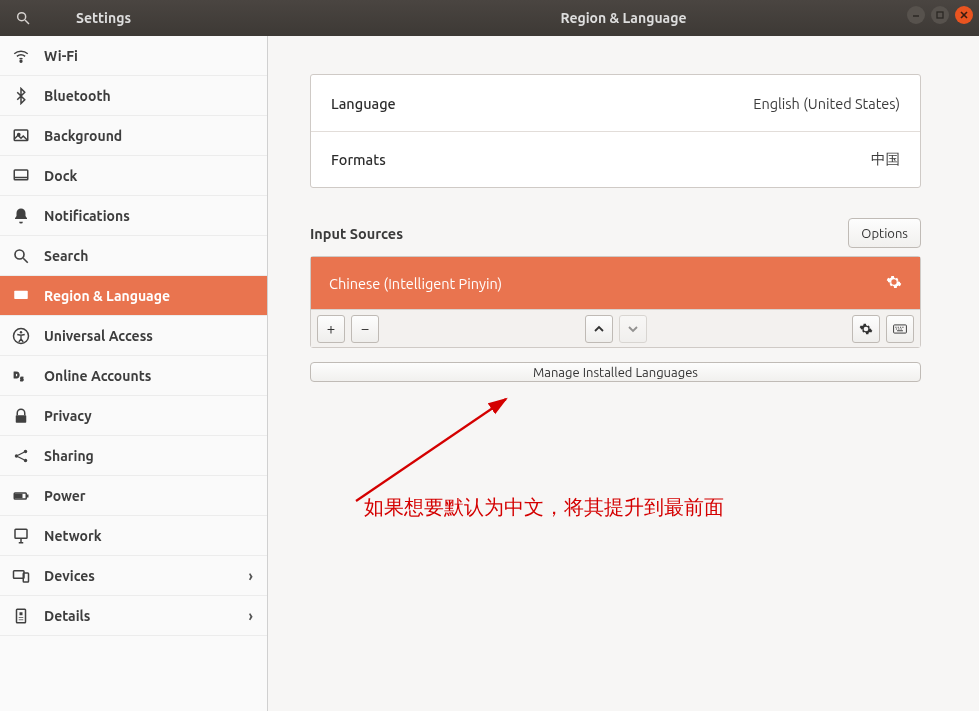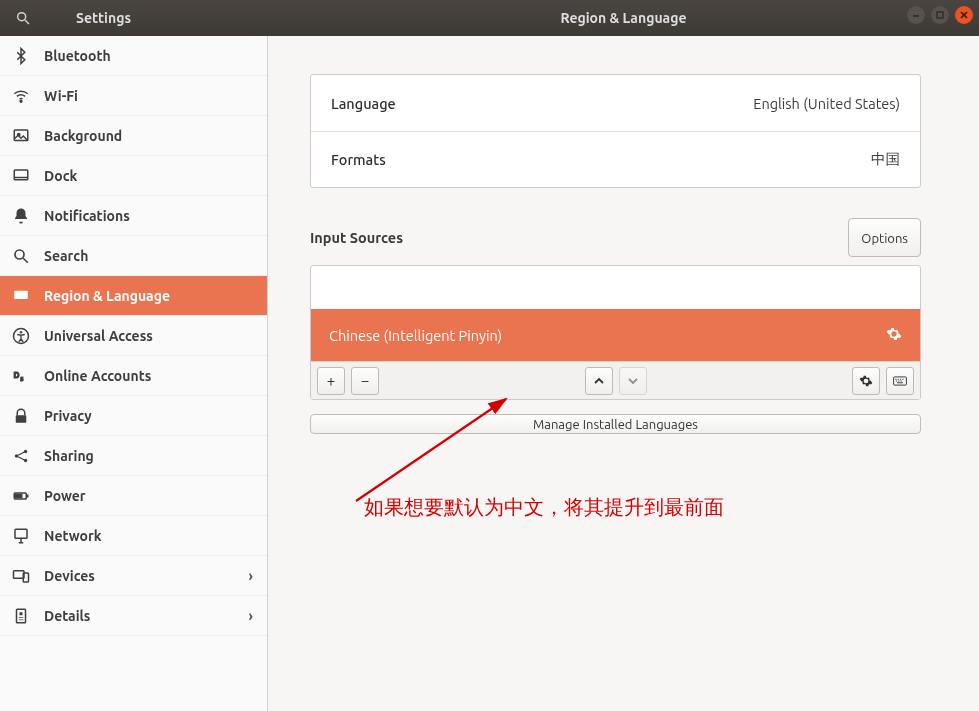--- a/index.html
+++ b/index.html
@@ -31,25 +31,25 @@
 .main { flex:1; background:#f7f6f5; padding:38px 58px 0 42px; position:relative; }
 
 .panel { background:#fff; border:1px solid #cfcac6; border-radius:3px; margin-bottom:30px; }
 .row { height:56px; display:flex; align-items:center; padding:0 20px; justify-content:space-between; font-size:14.5px; color:#2c2c2c; }
 .row + .row { border-top:1px solid #e2ddd9; }
 .row .label { font-weight:500; }
 .row .value { color:#3c3c3c; }
 
 .section-head { display:flex; align-items:center; justify-content:space-between; margin-bottom:8px;}
 .section-head .title { font-weight:700; font-size:14.5px; color:#3a3a3a; }
-.btn { background:linear-gradient(to bottom,#fdfdfd,#f1f0ee); border:1px solid #c0bbb6; border-radius:4px; height:39px; padding:0 12px; font-size:13px; color:#333; cursor:pointer; display:inline-flex; align-items:center; justify-content:center; }
+.btn { background:linear-gradient(to bottom,#fdfdfd,#f1f0ee); border:1px solid #c0bbb6; border-radius:4px; height:30px; padding:0 12px; font-size:13px; color:#333; cursor:pointer; display:inline-flex; align-items:center; justify-content:center; }
 
 .input-sources { background:#fff; border:1px solid #cfcac6; border-radius:3px; }
 .src-row { height:52px; display:flex; align-items:center; padding:0 18px; font-size:14.5px; color:#2c2c2c; justify-content:space-between;}
-.src-row.selected { background:#e9744f; color:#fff;margin-top:43px; }
+.src-row.selected { background:#e9744f; color:#fff; }
 .src-row.selected .gearicon { color:#fff; }
 .gearicon { color:#666; }
 
 .toolbar { height:38px; background:#f3f1ef; border-top:1px solid #d8d3cf; display:flex; align-items:center; padding:0 6px; gap:6px;}
 .toolbar .spacer { flex:1; }
 .sqbtn { width:28px; height:28px; background:linear-gradient(to bottom,#fdfdfd,#efeeec); border:1px solid #bfbab5; border-radius:3px; display:flex; align-items:center; justify-content:center; cursor:pointer; font-size:15px; color:#333;}
 .sqbtn.disabled { opacity:.5; cursor:default;}
 .sqbtn svg { width:14px; height:14px;}
 
 .manage-btn { width:100%; height:20px; margin-top:14px; }
@@ -89,35 +89,35 @@
       </div>
   </div>
 </div>
 
 <div class="container">
 
   <div class="sidebar" id="sidebar">
       <div class="side-item">
         <span class="icon">
           <svg viewBox="0 0 24 24" fill="none" stroke="currentColor" stroke-width="2">
-            <path d="M7 7l10 10-5 5V2l5 5L7 17"></path>
-          </svg>
-        </span>
-        <span>Bluetooth</span>
-      </div>
-      <div class="side-item">
-        <span class="icon">
-          <svg viewBox="0 0 24 24" fill="none" stroke="currentColor" stroke-width="2">
             <path d="M3 9a14 14 0 0118 0"></path>
             <path d="M6.5 12.5a9 9 0 0111 0"></path>
             <path d="M10 16a3.5 3.5 0 014 0"></path>
             <circle cx="12" cy="19" r="1.2" fill="currentColor"></circle>
           </svg>
         </span>
         <span>Wi-Fi</span>
+      </div>
+      <div class="side-item">
+        <span class="icon">
+          <svg viewBox="0 0 24 24" fill="none" stroke="currentColor" stroke-width="2">
+            <path d="M7 7l10 10-5 5V2l5 5L7 17"></path>
+          </svg>
+        </span>
+        <span>Bluetooth</span>
       </div>
       <div class="side-item">
         <span class="icon">
           <svg viewBox="0 0 24 24" fill="none" stroke="currentColor" stroke-width="2">
             <rect x="3" y="4" width="18" height="14" rx="1"></rect>
             <circle cx="9" cy="10" r="1.5" fill="currentColor"></circle>
             <path d="M3 16l5-5 4 4 3-3 6 6"></path>
           </svg>
         </span>
         <span>Background</span>

